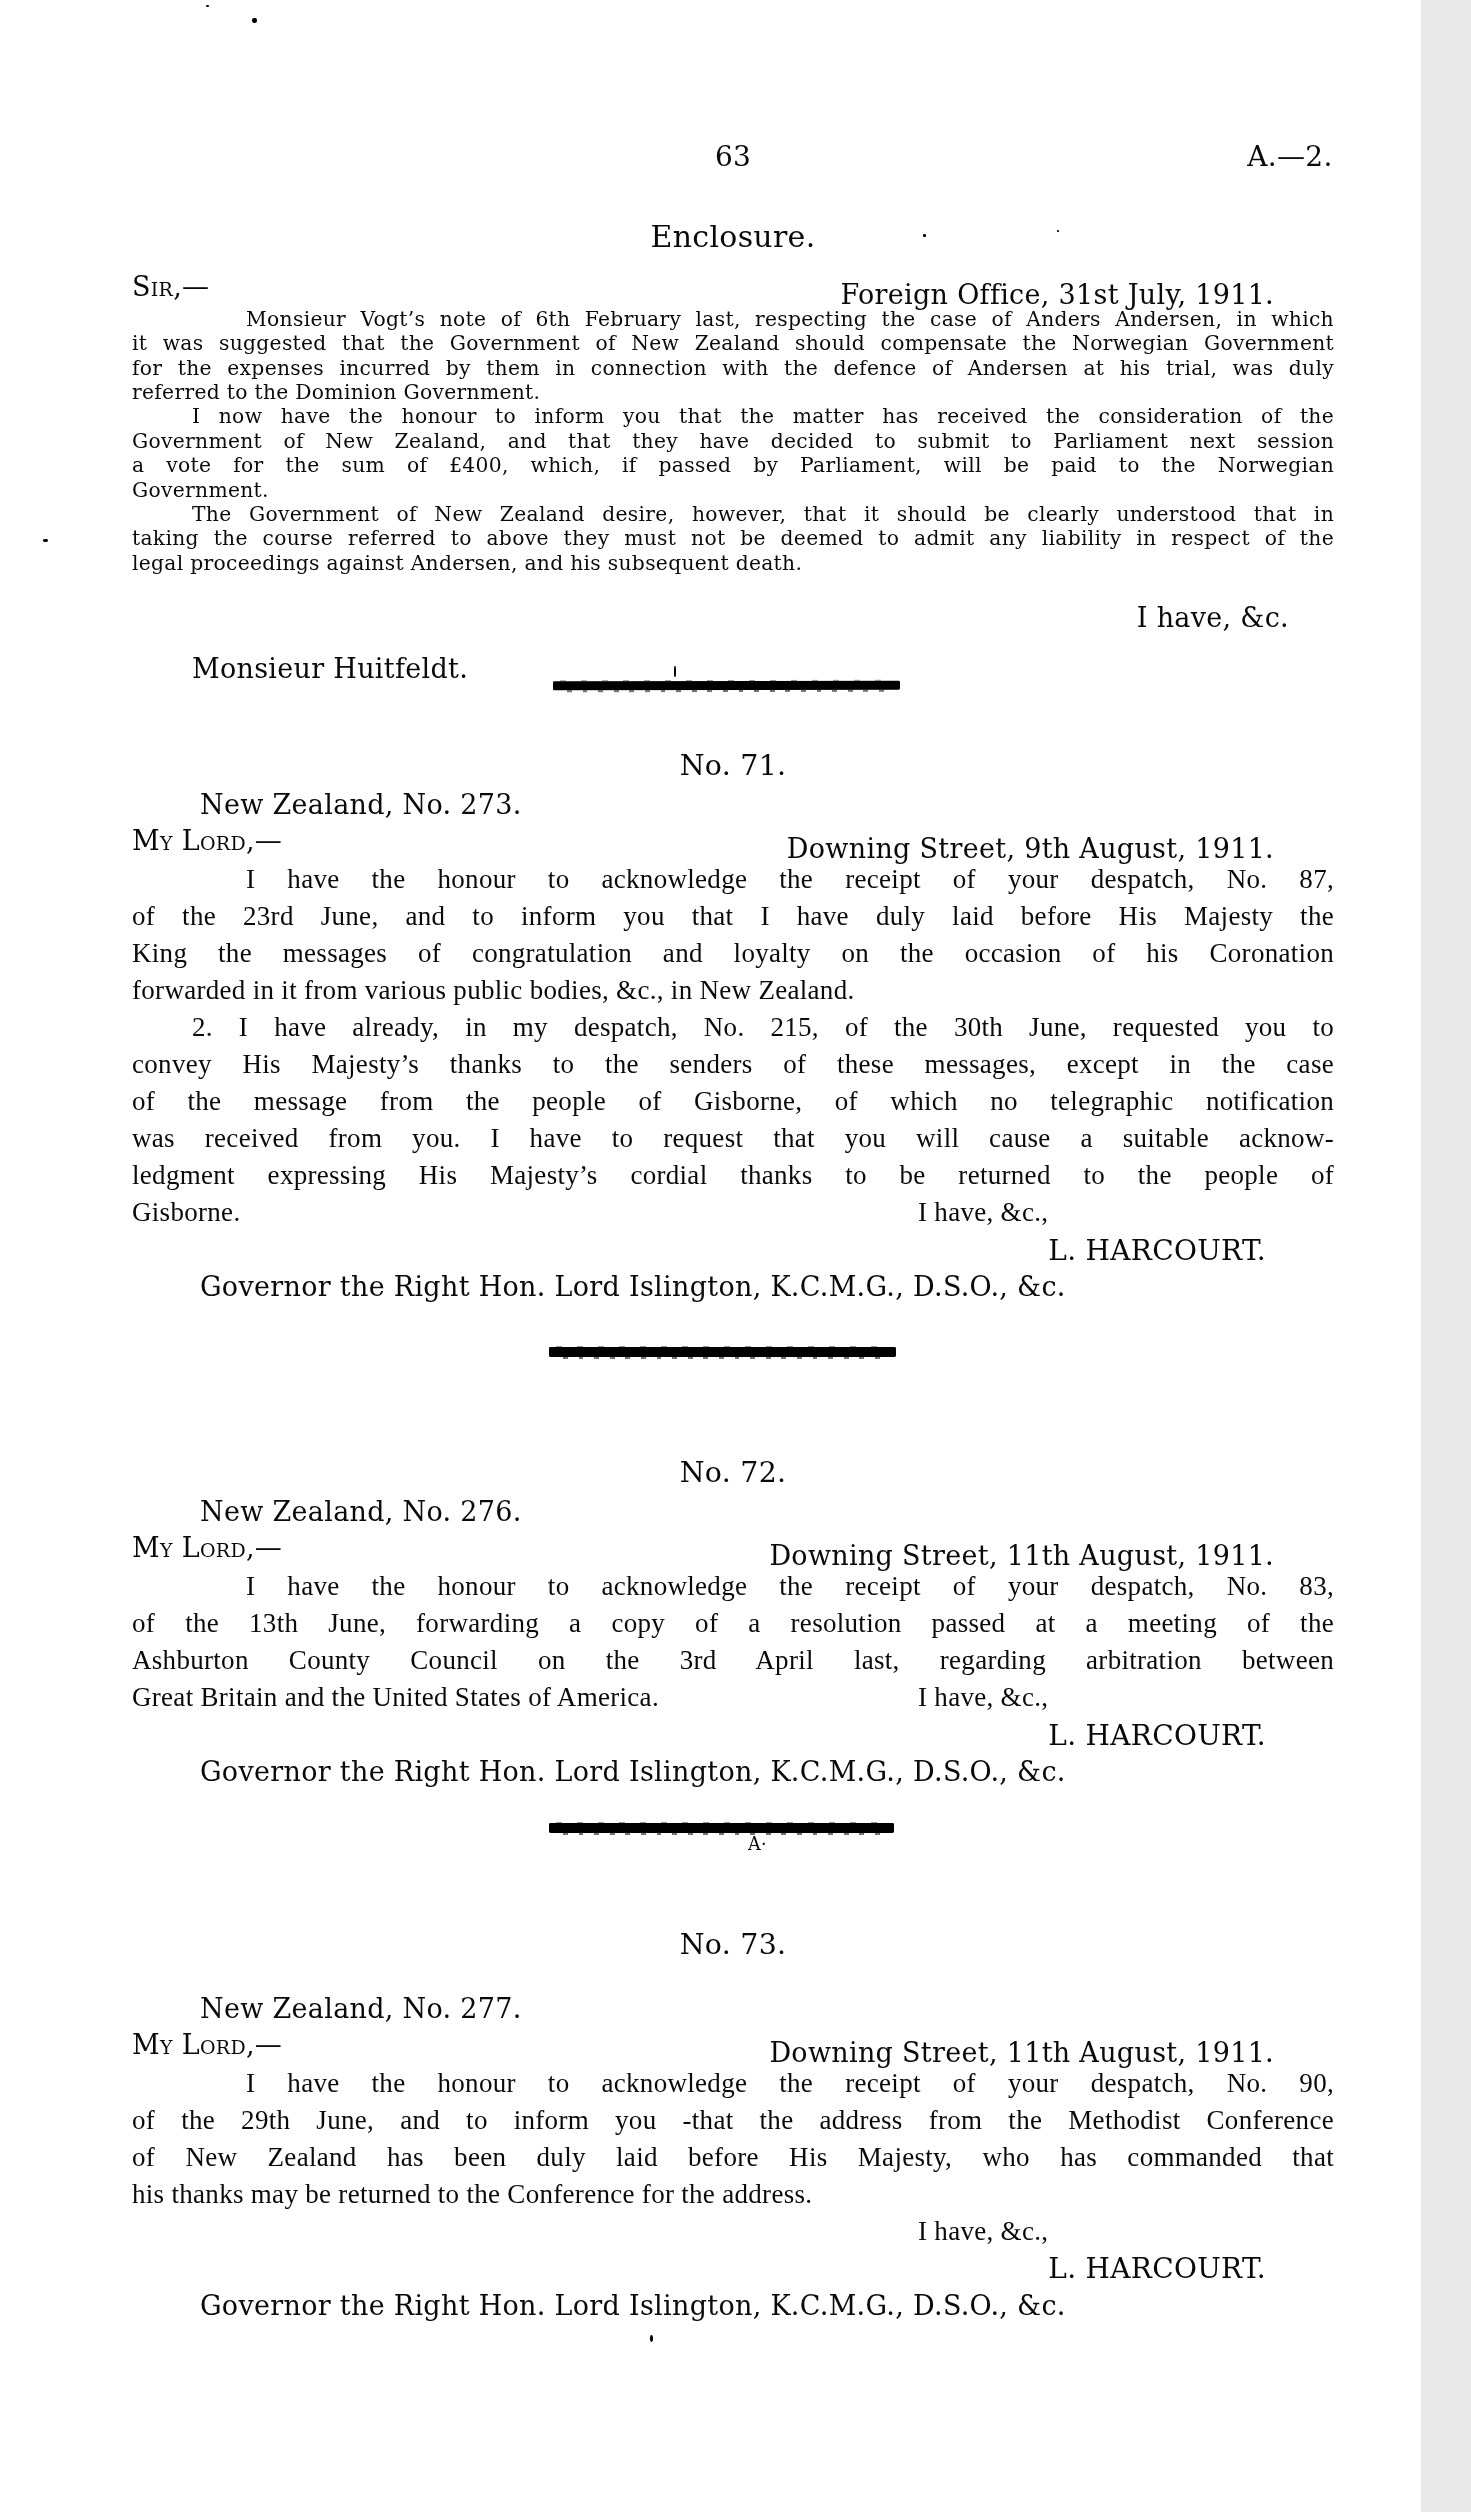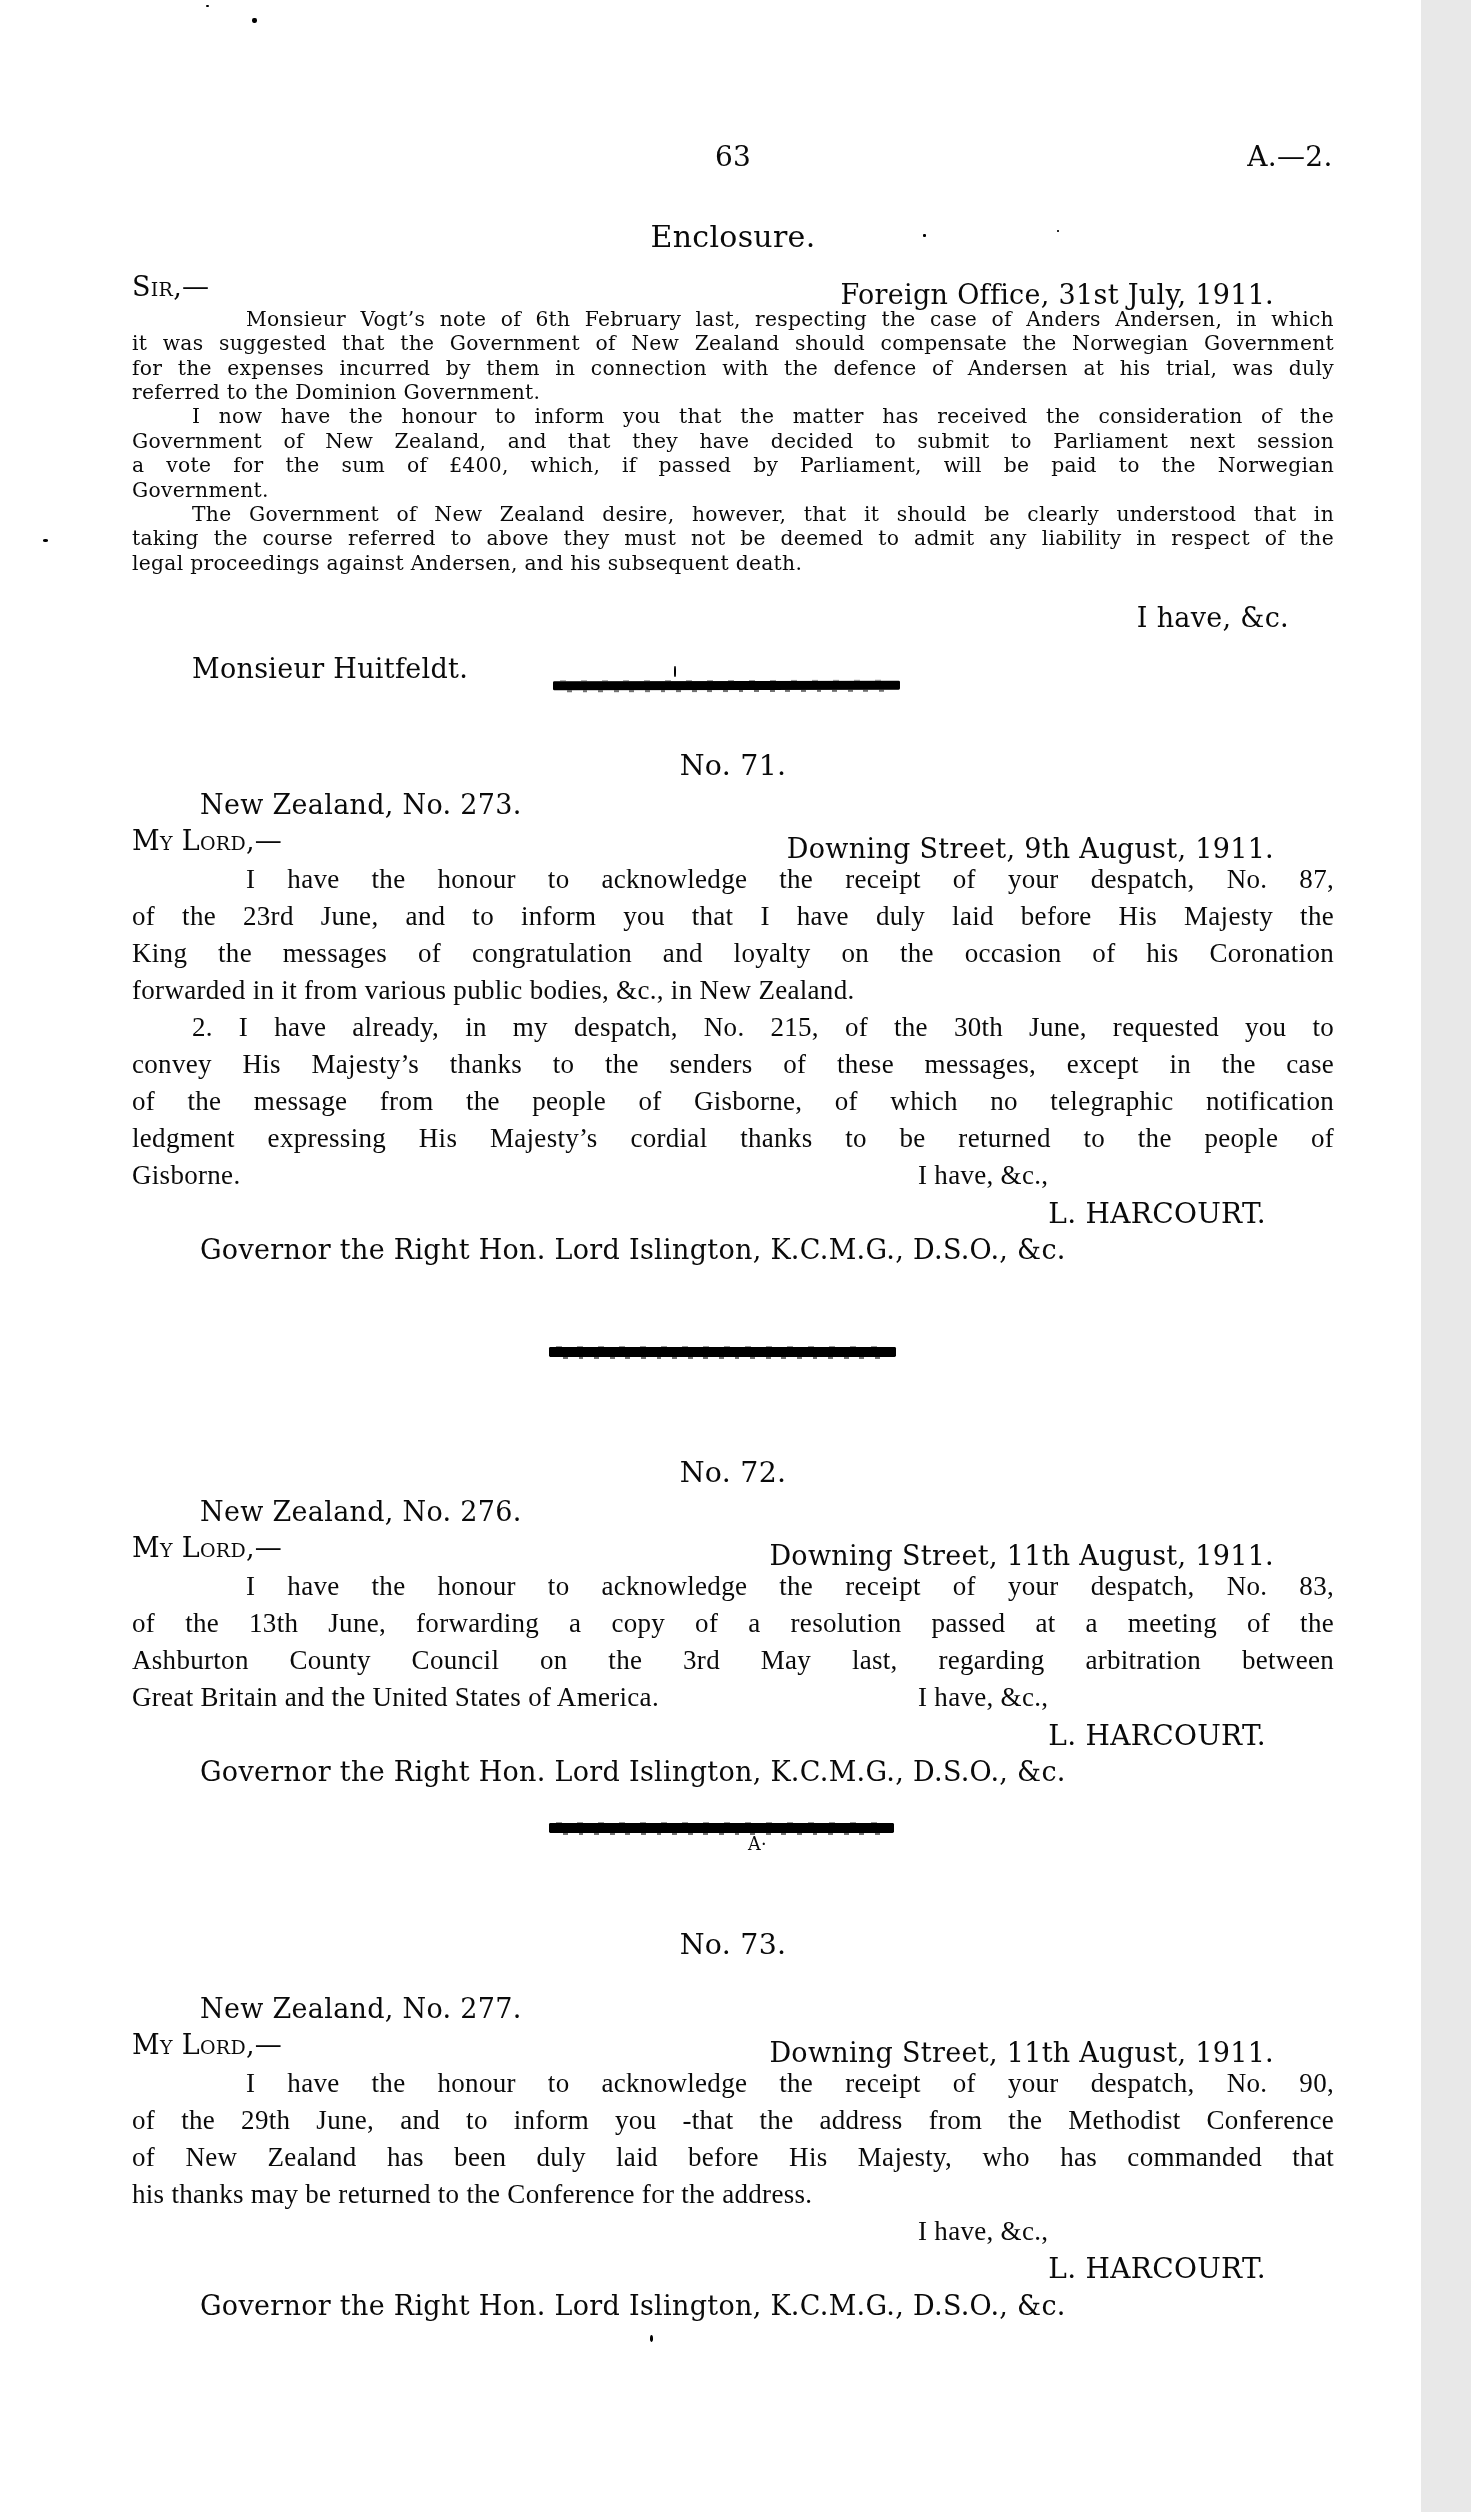--- a/index.html
+++ b/index.html
@@ -91,20 +91,21 @@
       <span class="dateline">Downing Street, 9th August, 1911.</span>
     </div>
     <div class="dbody">
       <div class="jl ind-lg">I have the honour to acknowledge the receipt of your despatch, No. 87,</div>
       <div class="jl">of the 23rd June, and to inform you that I have duly laid before His Majesty the</div>
       <div class="jl">King the messages of congratulation and loyalty on the occasion of his Coronation</div>
       <div class="ll">forwarded in it from various public bodies, &amp;c., in New Zealand.</div>
       <div class="jl ind-sm">2. I have already, in my despatch, No. 215, of the 30th June, requested you to</div>
       <div class="jl">convey His Majesty’s thanks to the senders of these messages, except in the case</div>
       <div class="jl">of the message from the people of Gisborne, of which no telegraphic notification</div>
+      <div class="jl">was received from you.  I have to request that you will cause a suitable acknow-</div>
       <div class="jl">ledgment expressing His Majesty’s cordial thanks to be returned to the people of</div>
       <div class="ll finline">
         <span>Gisborne.</span>
         <span class="ihave">I have, &amp;c.,</span>
       </div>
     </div>
     <div class="sig">L. HARCOURT.</div>
     <div class="gov">Governor the Right Hon. Lord Islington, K.C.M.G., D.S.O., &amp;c.</div>
   </div>
 
@@ -113,21 +114,21 @@
   <div class="abs content" style="top:1455px;">
     <div class="no-heading">No. 72.</div>
     <div class="series">New Zealand, No. 276.</div>
     <div class="salrow" style="margin-top:1.4px;">
       <span class="sal">My Lord,—</span>
       <span class="dateline">Downing Street, 11th August, 1911.</span>
     </div>
     <div class="dbody">
       <div class="jl ind-lg">I have the honour to acknowledge the receipt of your despatch, No. 83,</div>
       <div class="jl">of the 13th June, forwarding a copy of a resolution passed at a meeting of the</div>
-      <div class="jl">Ashburton County Council on the 3rd May last, regarding arbitration between</div>
+      <div class="jl">Ashburton County Council on the 3rd April last, regarding arbitration between</div>
       <div class="ll finline">
         <span>Great Britain and the United States of America.</span>
         <span class="ihave">I have, &amp;c.,</span>
       </div>
     </div>
     <div class="sig">L. HARCOURT.</div>
     <div class="gov">Governor the Right Hon. Lord Islington, K.C.M.G., D.S.O., &amp;c.</div>
   </div>
 
   <div id="rule3" class="rule"></div>

